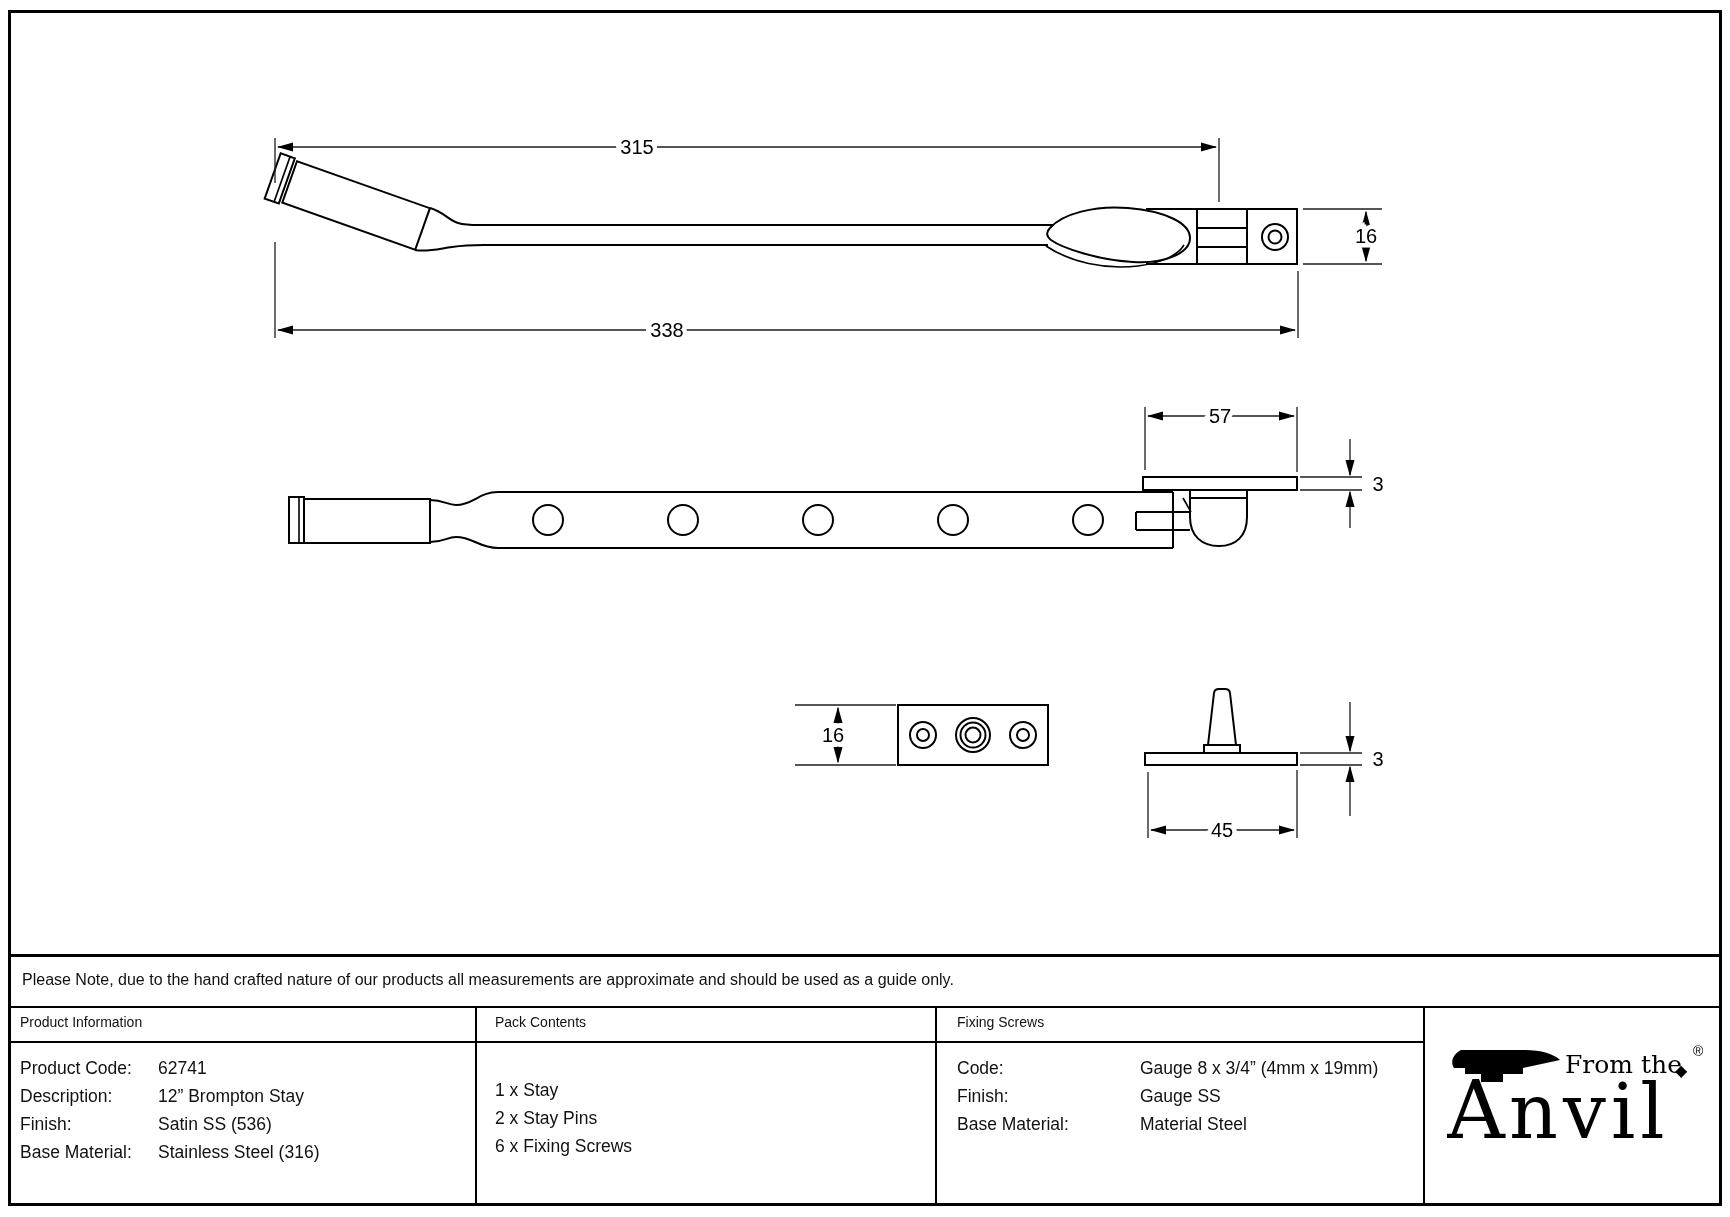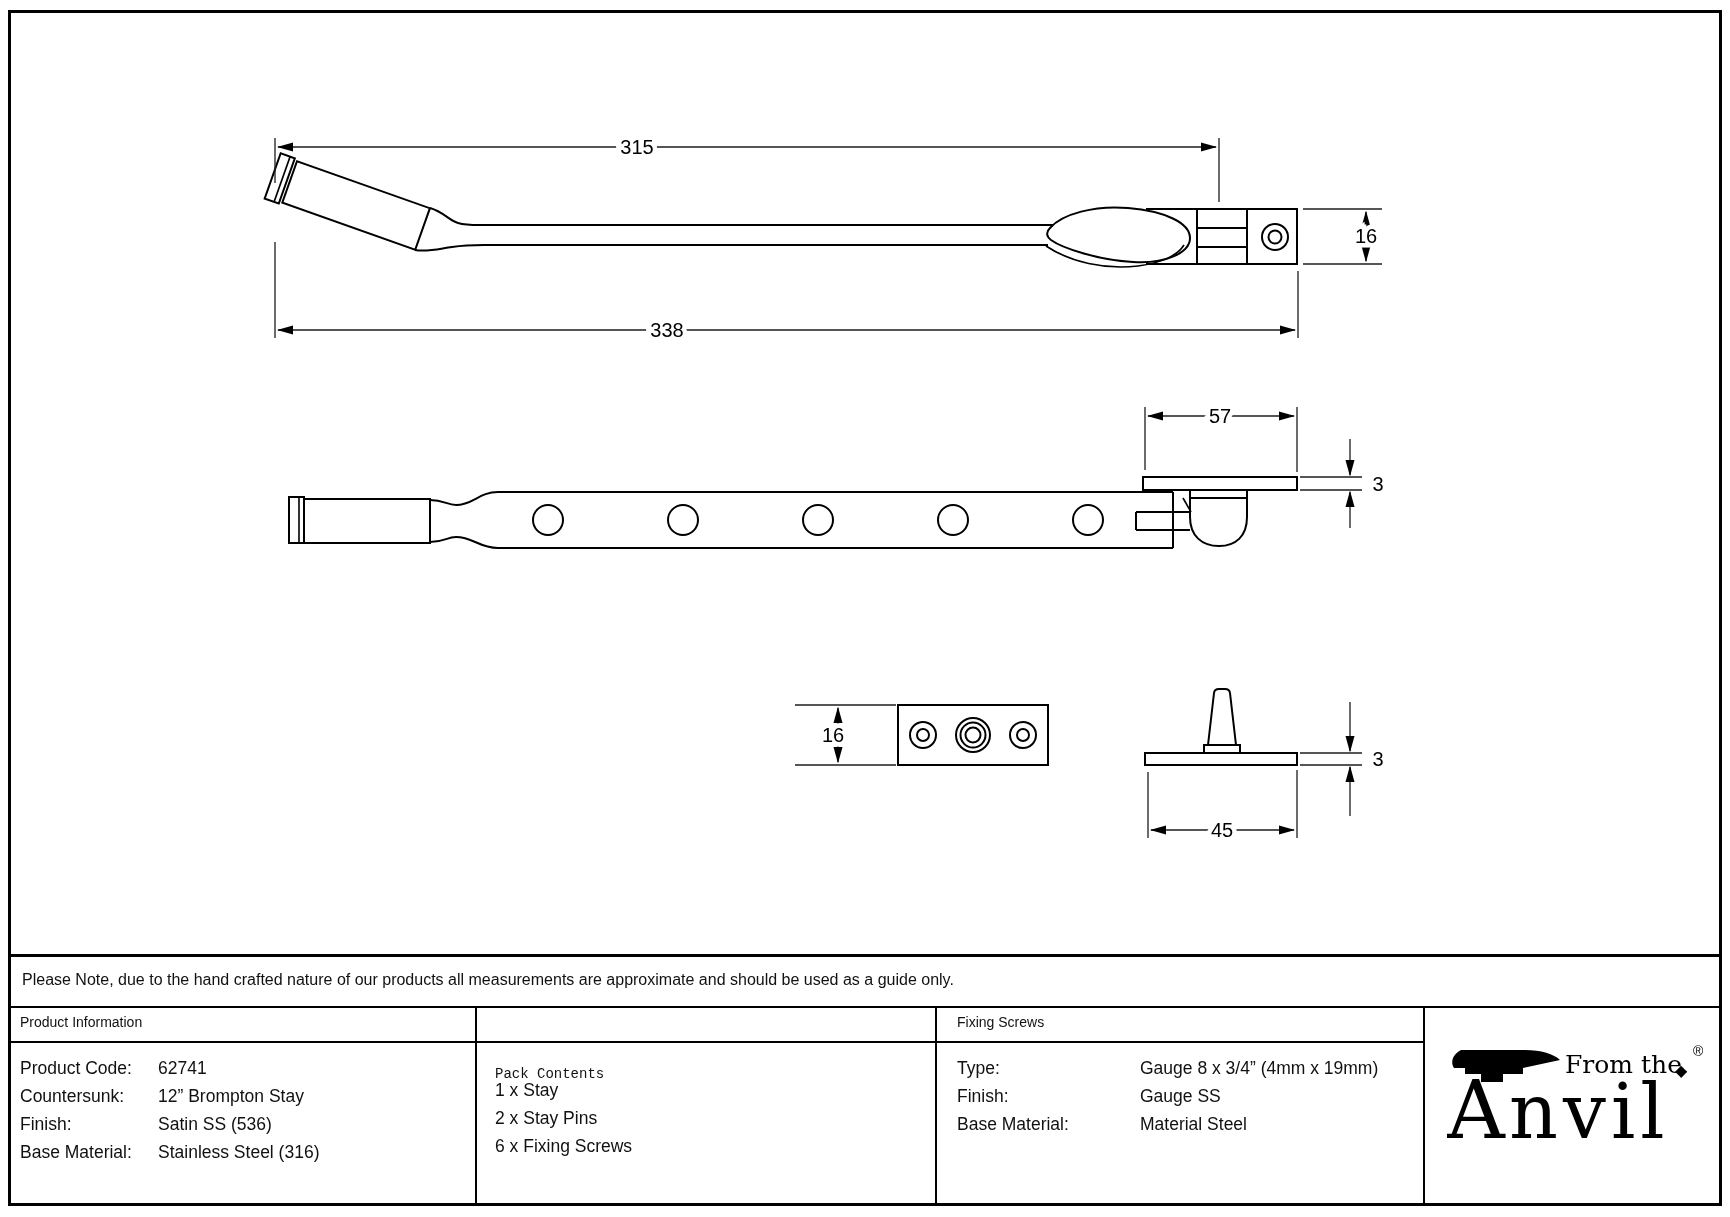--- a/index.html
+++ b/index.html
@@ -158,30 +158,30 @@
 <div class="abs hline" style="left:8px;top:954px;width:1714px;height:3px;"></div>
 <div class="abs hline" style="left:8px;top:1006px;width:1714px;"></div>
 <div class="abs hline" style="left:8px;top:1041px;width:1415px;"></div>
 <div class="abs vline" style="left:475px;top:1006px;height:200px;"></div>
 <div class="abs vline" style="left:935px;top:1006px;height:200px;"></div>
 <div class="abs vline" style="left:1423px;top:1006px;height:200px;"></div>
 
 <div class="abs note" style="left:22px;top:971px;">Please Note, due to the hand crafted nature of our products all measurements are approximate and should be used as a guide only.</div>
 
 <div class="abs cellhead" style="left:20px;top:1014px;">Product Information</div>
-<div class="abs cellhead" style="left:495px;top:1066px;font-family:Liberation Mono, monospace;">Pack Contents</div>
+<div class="abs cellhead" style="left:495px;top:1014px;">Pack Contents</div>
 <div class="abs cellhead" style="left:957px;top:1014px;">Fixing Screws</div>
 
 <div class="abs col pi" style="left:20px;top:1058px;">
   <div class="trow">
     <span class="lab">Product Code:</span>
     <span class="val">62741</span>
   </div>
   <div class="trow">
-    <span class="lab">Countersunk:</span>
+    <span class="lab">Description:</span>
     <span class="val">12” Brompton Stay</span>
   </div>
   <div class="trow">
     <span class="lab">Finish:</span>
     <span class="val">Satin SS (536)</span>
   </div>
   <div class="trow">
     <span class="lab">Base Material:</span>
     <span class="val">Stainless Steel (316)</span>
   </div>
@@ -194,21 +194,21 @@
   <div class="trow">
       <span>2 x Stay Pins</span>
     </div>
   <div class="trow">
       <span>6 x Fixing Screws</span>
     </div>
 </div>
 
 <div class="abs col fs" style="left:957px;top:1058px;">
   <div class="trow">
-    <span class="lab">Type:</span>
+    <span class="lab">Code:</span>
     <span class="val">Gauge 8 x 3/4” (4mm x 19mm)</span>
   </div>
   <div class="trow">
     <span class="lab">Finish:</span>
     <span class="val">Gauge SS</span>
   </div>
   <div class="trow">
     <span class="lab">Base Material:</span>
     <span class="val">Material Steel</span>
   </div>

